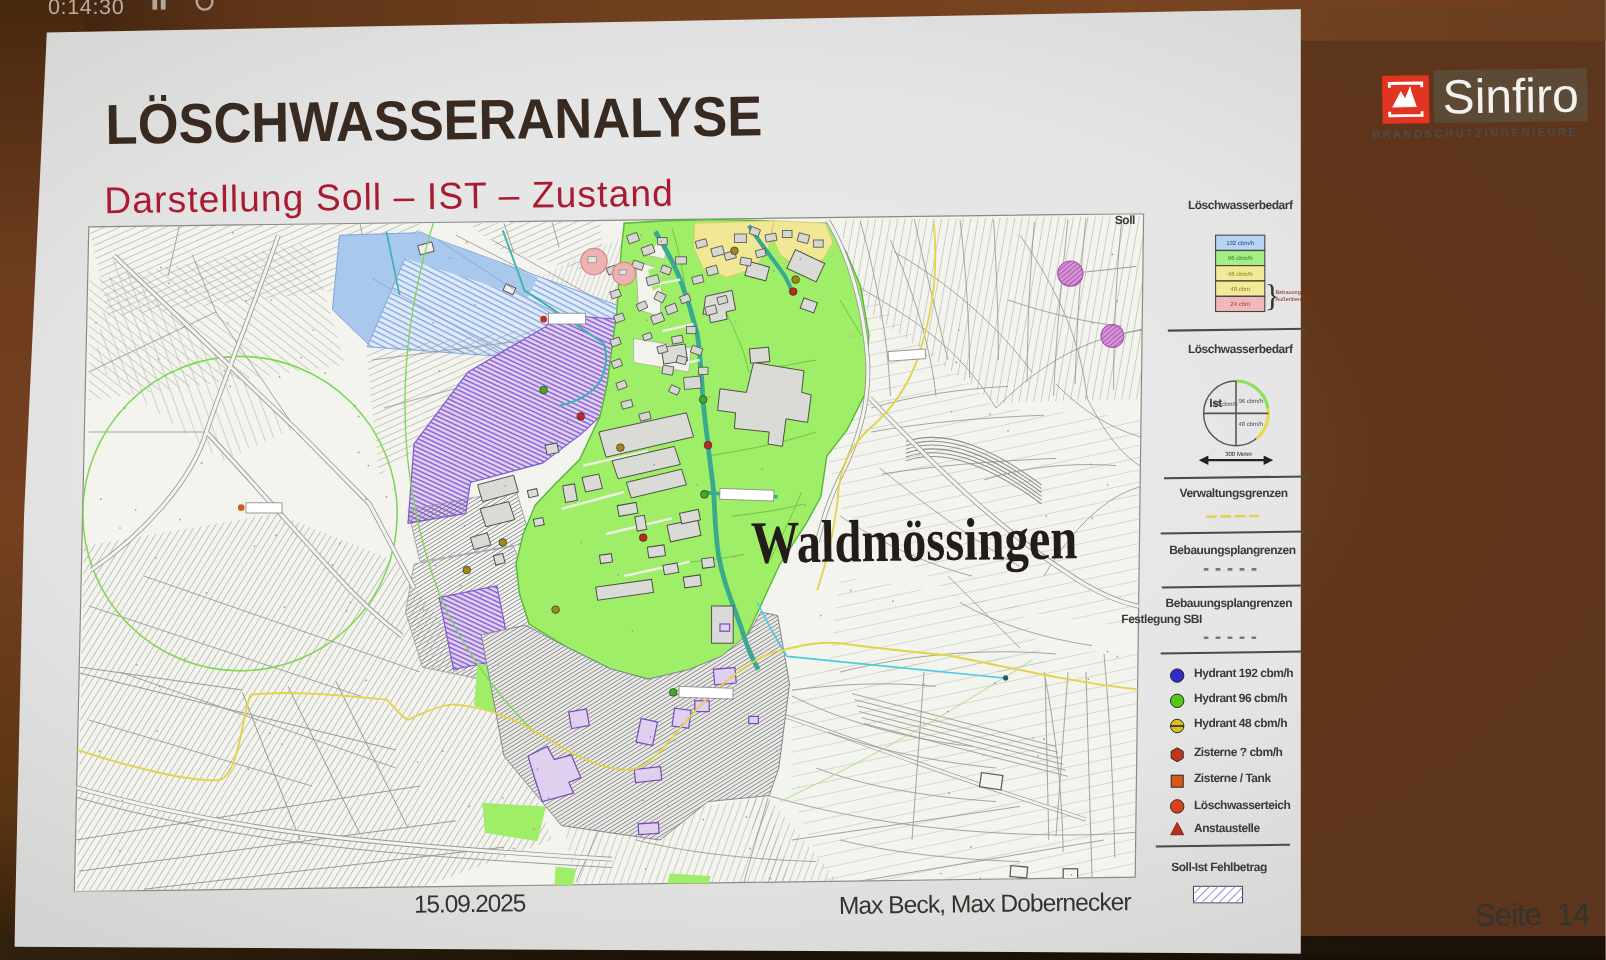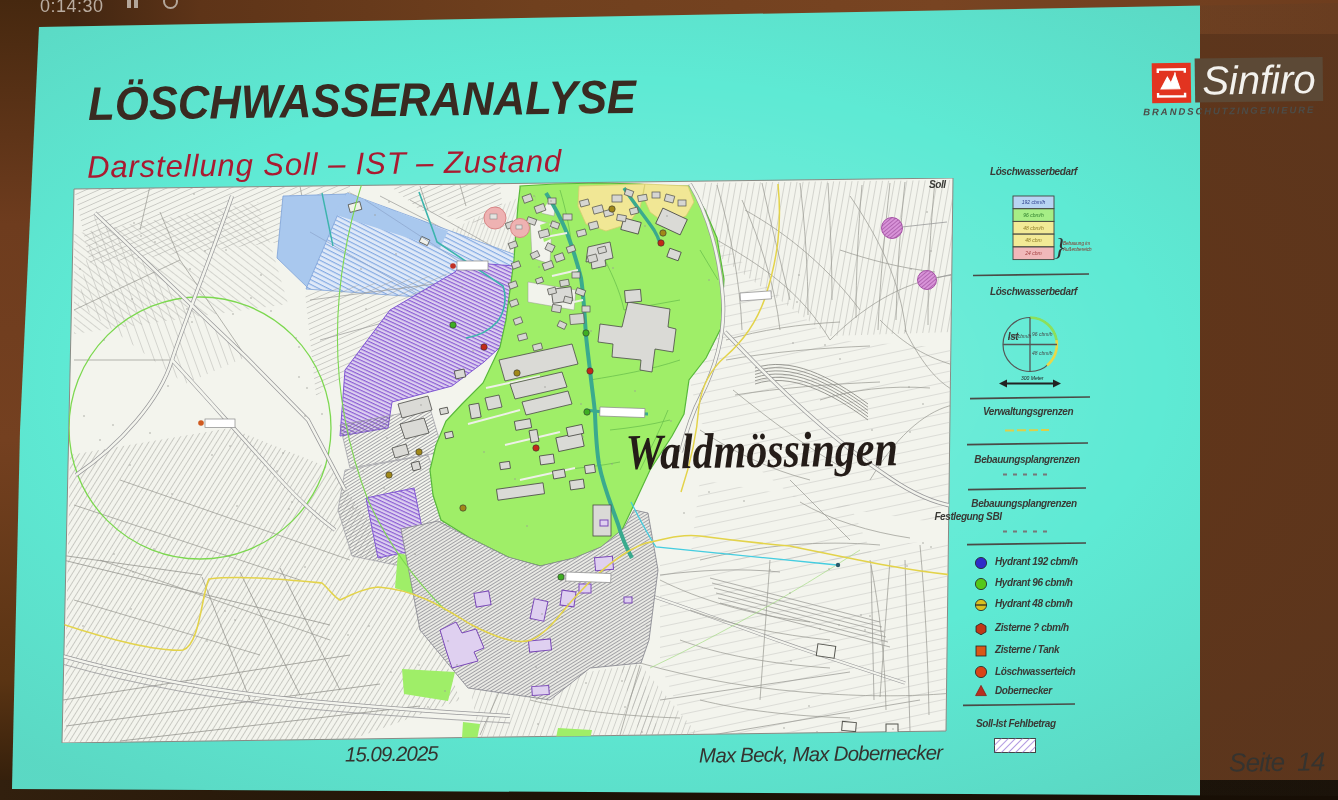--- a/index.html
+++ b/index.html
@@ -17,23 +17,23 @@
 
 <div class="abs" style="left:0;top:780px;width:1338px;height:20px;background:linear-gradient(90deg,#32200e,#1e1306 40%,#170e05);"></div>
 
 <div class="abs" style="left:40px;top:-4.5px;color:#b9aca0;font-size:18px;letter-spacing:0.5px;">0:14:30</div>
 
 <div class="abs" style="left:127px;top:-2px;width:4px;height:10px;background:#b3a69a;"></div>
 <div class="abs" style="left:134px;top:-2px;width:4px;height:10px;background:#b3a69a;"></div>
 
 <div class="abs" style="left:163px;top:-6px;width:11px;height:11px;border:2.5px solid #b3a69a;border-radius:50%;"></div>
 
-<div class="abs" style="left:0;top:0;width:1200px;height:800px;
+<div class="abs" style="left:0;top:0;width:1084px;height:800px;
   clip-path:polygon(39px 27px,1338px 3px,1338px 796px,12px 789px,20px 430px);
-  background:#5eead4;font-style:italic;">
+  background:#e5e5e5;">
   <div class="abs" style="left:0;top:0;width:1338px;height:800px;background:radial-gradient(ellipse 900px 500px at 620px 380px, rgba(255,255,255,0.22), rgba(0,0,0,0) 60%, rgba(60,60,50,0.10));"></div>
 
   
   <div class="abs" style="left:88px;top:76px;width:700px;font-weight:bold;font-size:47px;color:#392a21;transform:rotate(-0.75deg) scaleX(0.93);transform-origin:left center;letter-spacing:0;">LÖSCHWASSERANALYSE</div>
   
   <div class="abs" style="left:87px;top:146px;width:560px;font-size:31px;color:#aa1a31;transform:rotate(-0.75deg);letter-spacing:0.9px;">Darstellung Soll – IST – Zustand</div>
 
   
   <svg class="abs" style="left:1140px;top:50px;transform:rotate(-0.75deg);" width="198" height="75" viewBox="0 0 198 75">
 
@@ -679,21 +679,21 @@
       <rect x="4" y="4" width="10" height="10" fill="#d85818" stroke="#222" stroke-width="0.8"></rect>
     </svg>
 <div class="abs lg" style="left:995px;top:644.0px;">Zisterne / Tank</div>
 <svg class="abs" style="left:971.5px;top:663px;" width="18" height="18" viewBox="0 0 18 18">
       <circle cx="9" cy="9" r="5.6" fill="#d84418" stroke="#222" stroke-width="0.8"></circle>
     </svg>
 <div class="abs lg" style="left:995px;top:665.5px;">Löschwasserteich</div>
 <svg class="abs" style="left:971.5px;top:682px;" width="18" height="18" viewBox="0 0 18 18">
       <polygon points="9,3.4 14.4,13.6 3.6,13.6" fill="#b83020" stroke="#8a1a10" stroke-width="0.8"></polygon>
     </svg>
-<div class="abs lg" style="left:995px;top:684.5px;">Dobernecker</div>
+<div class="abs lg" style="left:995px;top:684.5px;">Anstaustelle</div>
 
 <svg class="abs" style="left:963px;top:701.5328px;" width="112" height="6" viewBox="0 0 112 6">
       <line x1="0" y1="3.467200000000048" x2="112" y2="2.0" stroke="#4a4a46" stroke-width="1.7"></line>
     </svg>
 
 <div class="abs lg" style="left:976px;top:718px;">Soll-Ist Fehlbetrag</div>
 <svg class="abs" style="left:994px;top:738px;" width="42" height="15" viewBox="0 0 42 15">
       <rect x="0.5" y="0.5" width="41" height="14" fill="#fff" stroke="#444" stroke-width="1"></rect>
       <rect x="0.5" y="0.5" width="41" height="14" fill="url(#pVioLg)"></rect>
     </svg>

